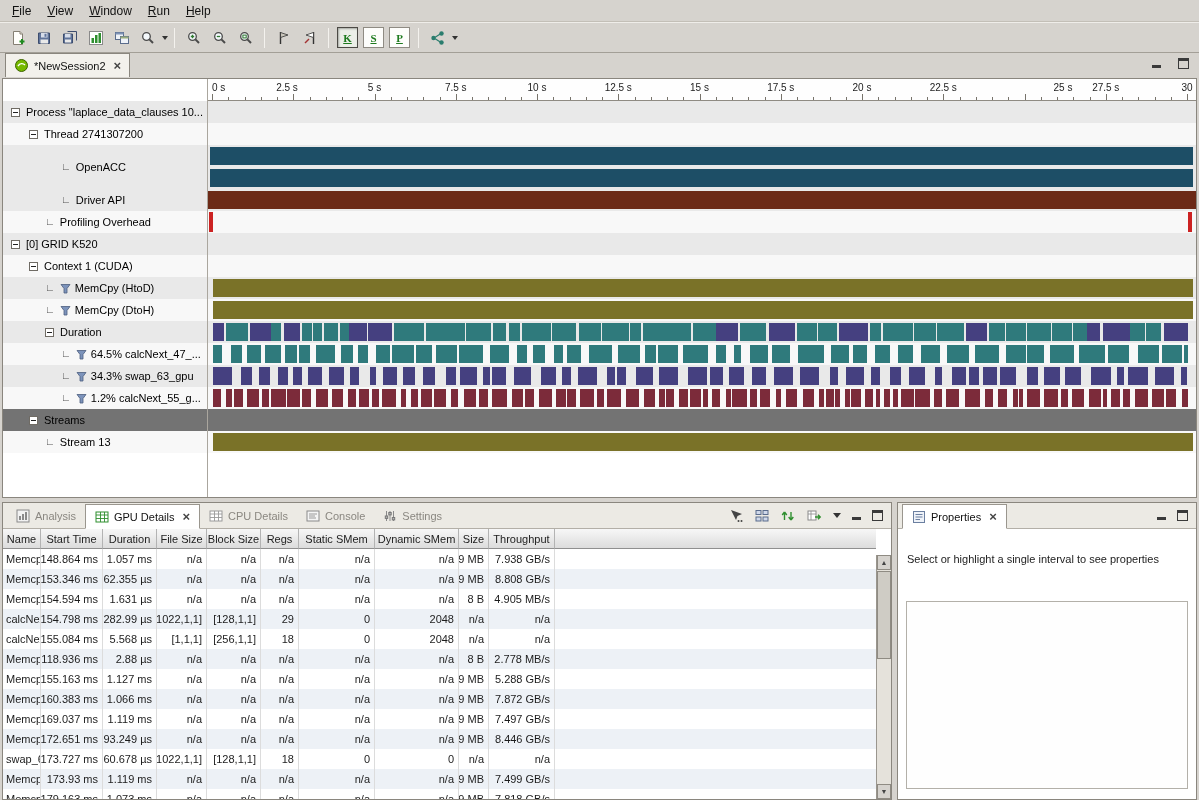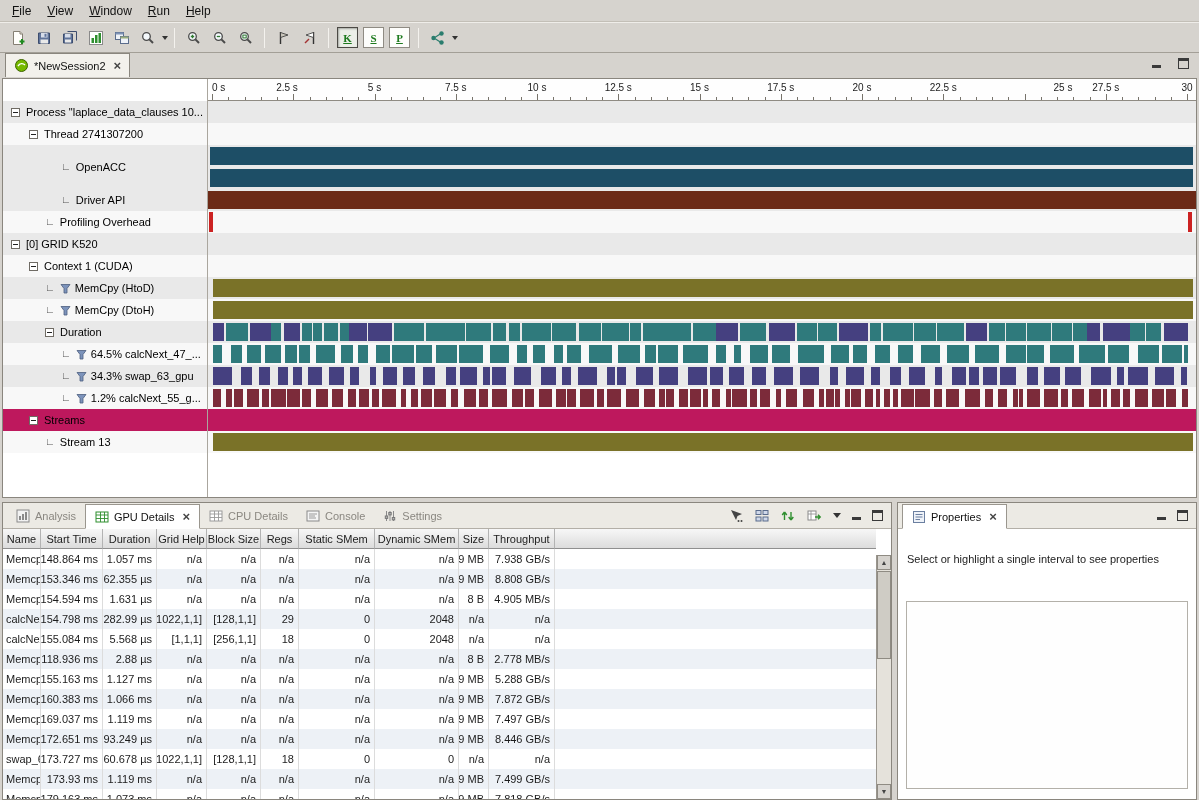--- a/index.html
+++ b/index.html
@@ -678,21 +678,21 @@
               <div class="bar" style="left: 881.863px; width: 12.4979px; top: 2px; height: 18px; background: rgb(124, 43, 58);"></div>
               <div class="bar" style="left: 896.083px; width: 4.17452px; top: 2px; height: 18px; background: rgb(124, 43, 58);"></div>
               <div class="bar" style="left: 903.878px; width: 8.69823px; top: 2px; height: 18px; background: rgb(124, 43, 58);"></div>
               <div class="bar" style="left: 916.444px; width: 6.45109px; top: 2px; height: 18px; background: rgb(124, 43, 58);"></div>
               <div class="bar" style="left: 927.673px; width: 12.9717px; top: 2px; height: 18px; background: rgb(124, 43, 58);"></div>
               <div class="bar" style="left: 945.252px; width: 11.3657px; top: 2px; height: 18px; background: rgb(124, 43, 58);"></div>
               <div class="bar" style="left: 958.882px; width: 10.5641px; top: 2px; height: 18px; background: rgb(124, 43, 58);"></div>
               <div class="bar" style="left: 975.189px; width: 5.81082px; top: 2px; height: 18px; background: rgb(124, 43, 58);"></div>
             </div>
           </div>
-          <div class="t-row" style="height: 22px; background: #be185d;">
+          <div class="t-row" style="height: 22px; background: #737373;">
             <div class="t-label" style="padding-left: 26px;">
               <span class="tgl"></span>
               <span class="t-text">Streams</span>
             </div>
             <div class="t-track"></div>
           </div>
           <div class="t-row" style="height: 22px; background: rgb(248, 248, 248);">
             <div class="t-label" style="padding-left: 42px;">
               <span class="leaf">∟</span>
               <span class="t-text">Stream 13</span>
@@ -799,21 +799,21 @@
           <div class="hdr-cell" style="width: 38px;">
             <span>Name</span>
           </div>
           <div class="hdr-cell" style="width: 62px;">
             <span>Start Time</span>
           </div>
           <div class="hdr-cell" style="width: 54px;">
             <span>Duration</span>
           </div>
           <div class="hdr-cell" style="width: 50px;">
-            <span>Grid Help</span>
+            <span>File Size</span>
           </div>
           <div class="hdr-cell" style="width: 54px;">
             <span>Block Size</span>
           </div>
           <div class="hdr-cell" style="width: 38px;">
             <span>Regs</span>
           </div>
           <div class="hdr-cell" style="width: 76px;">
             <span>Static SMem</span>
           </div>

